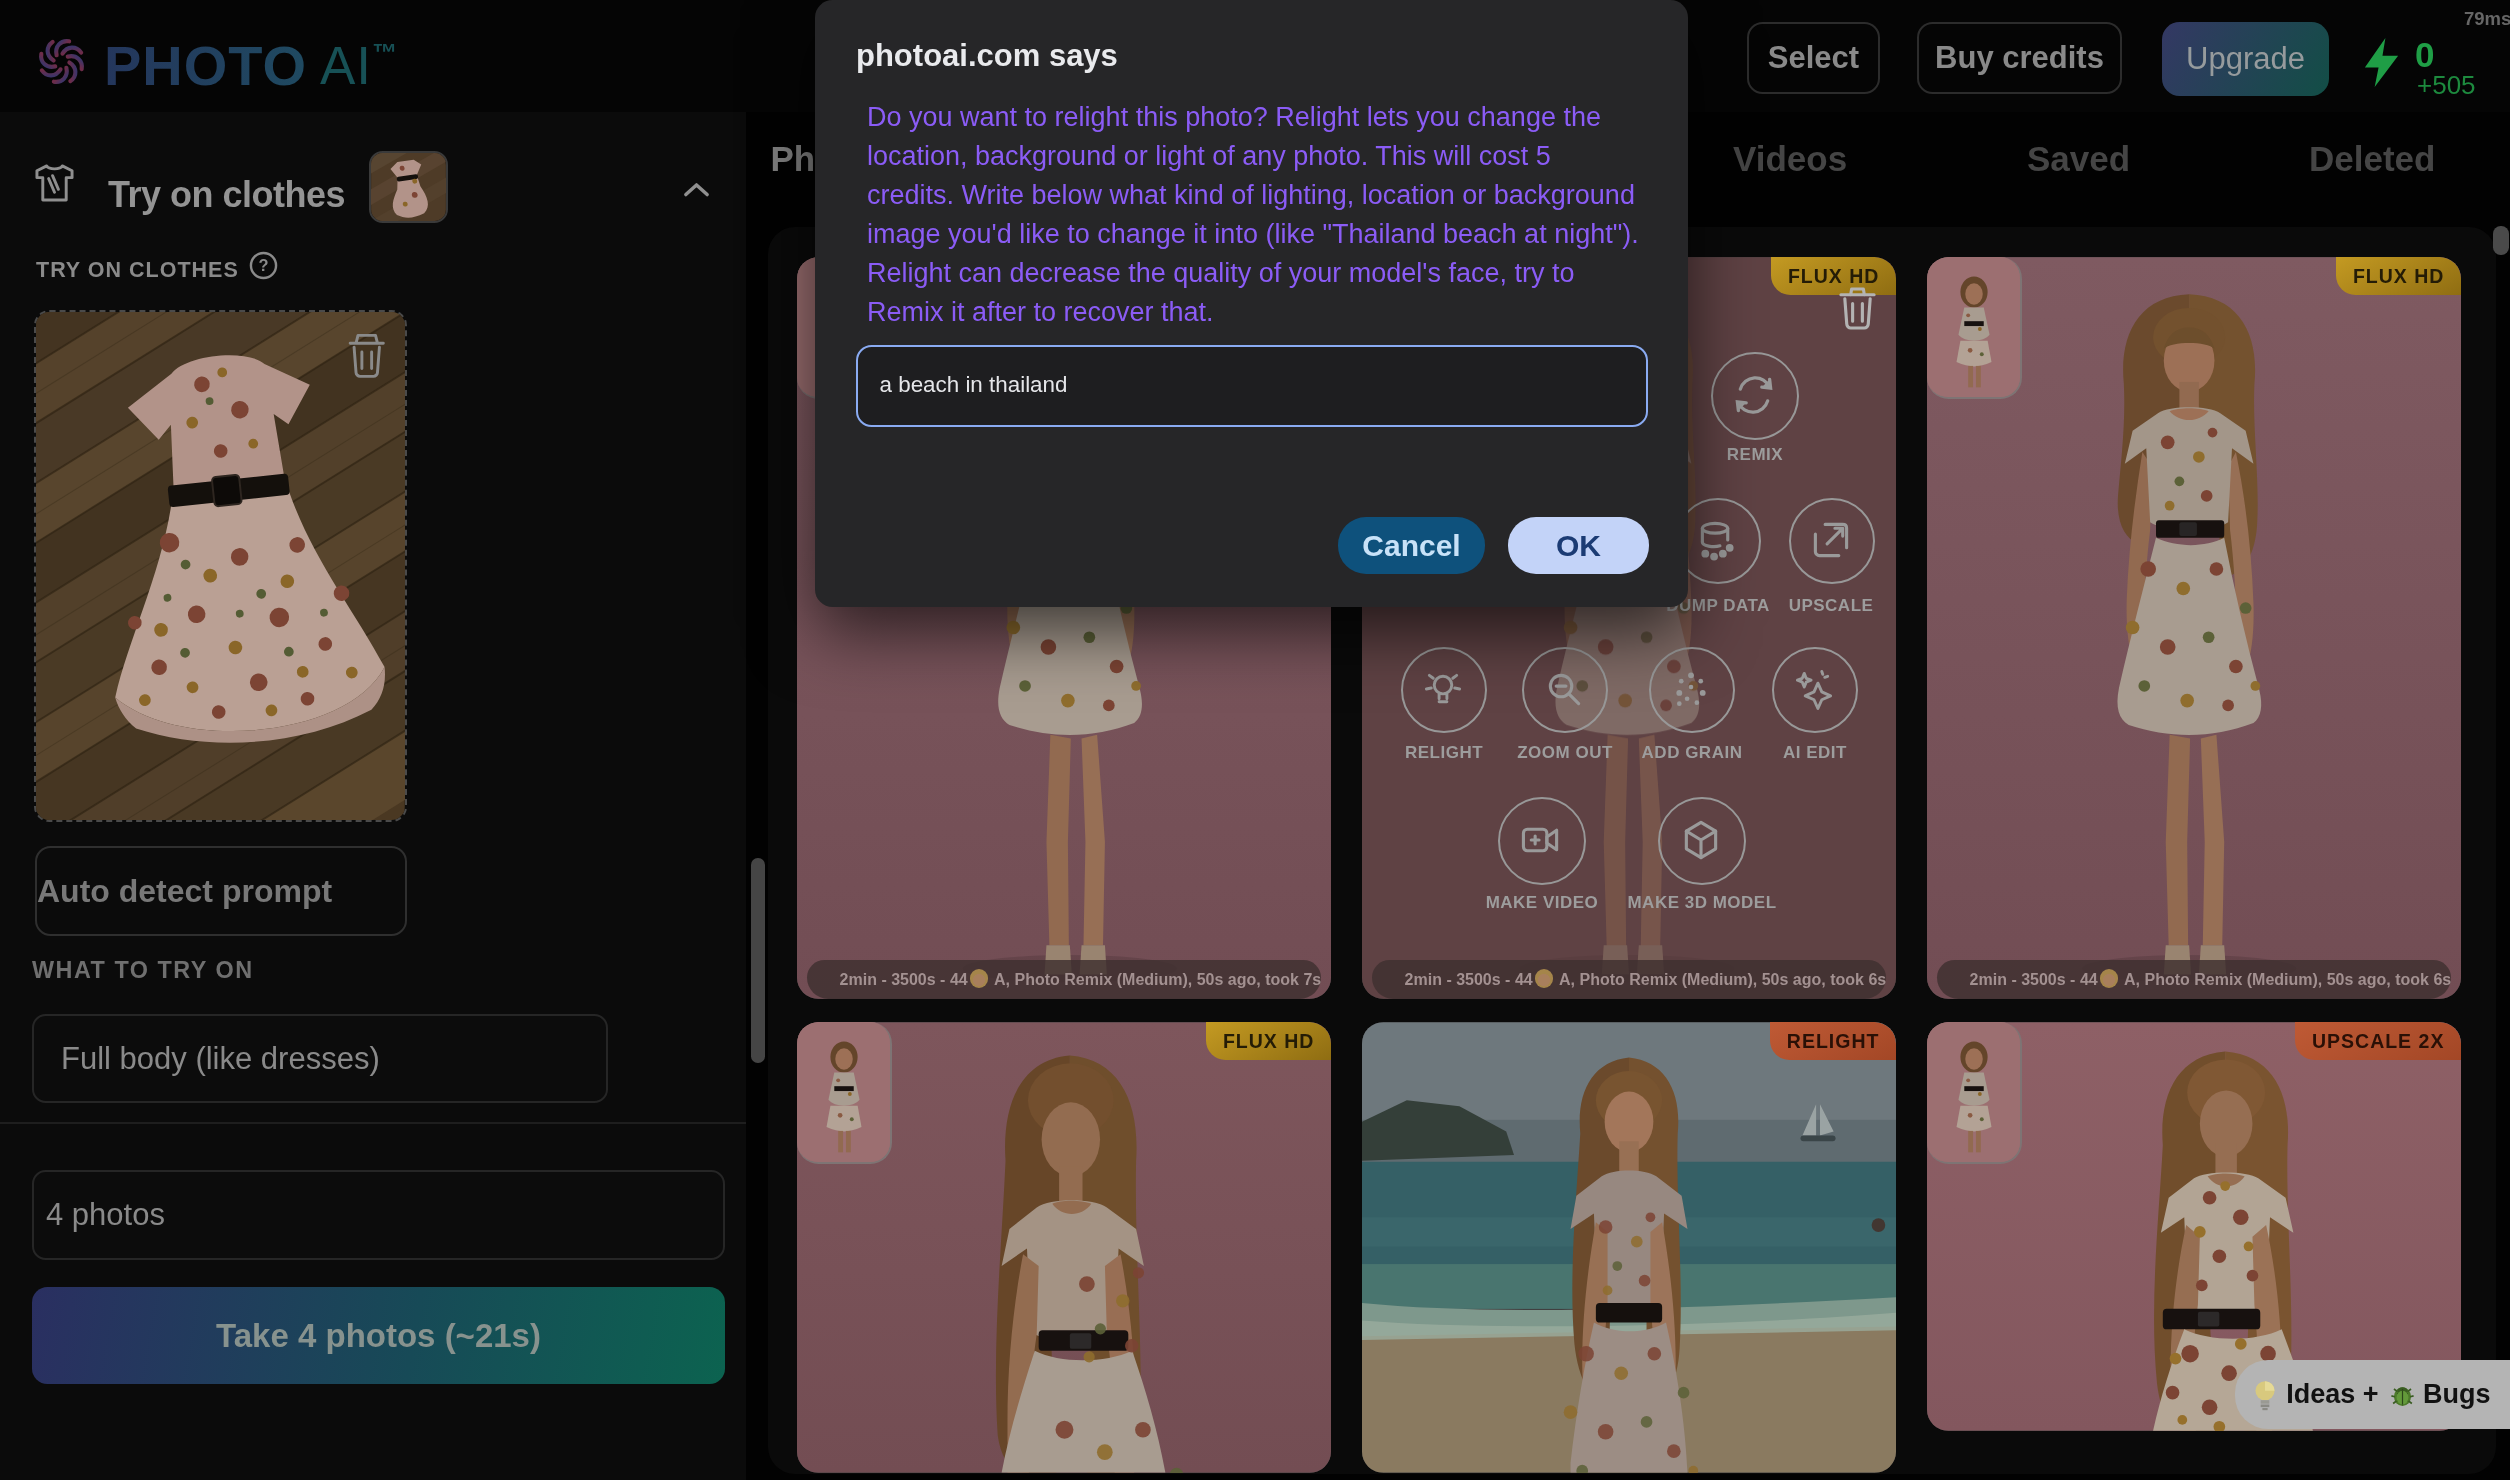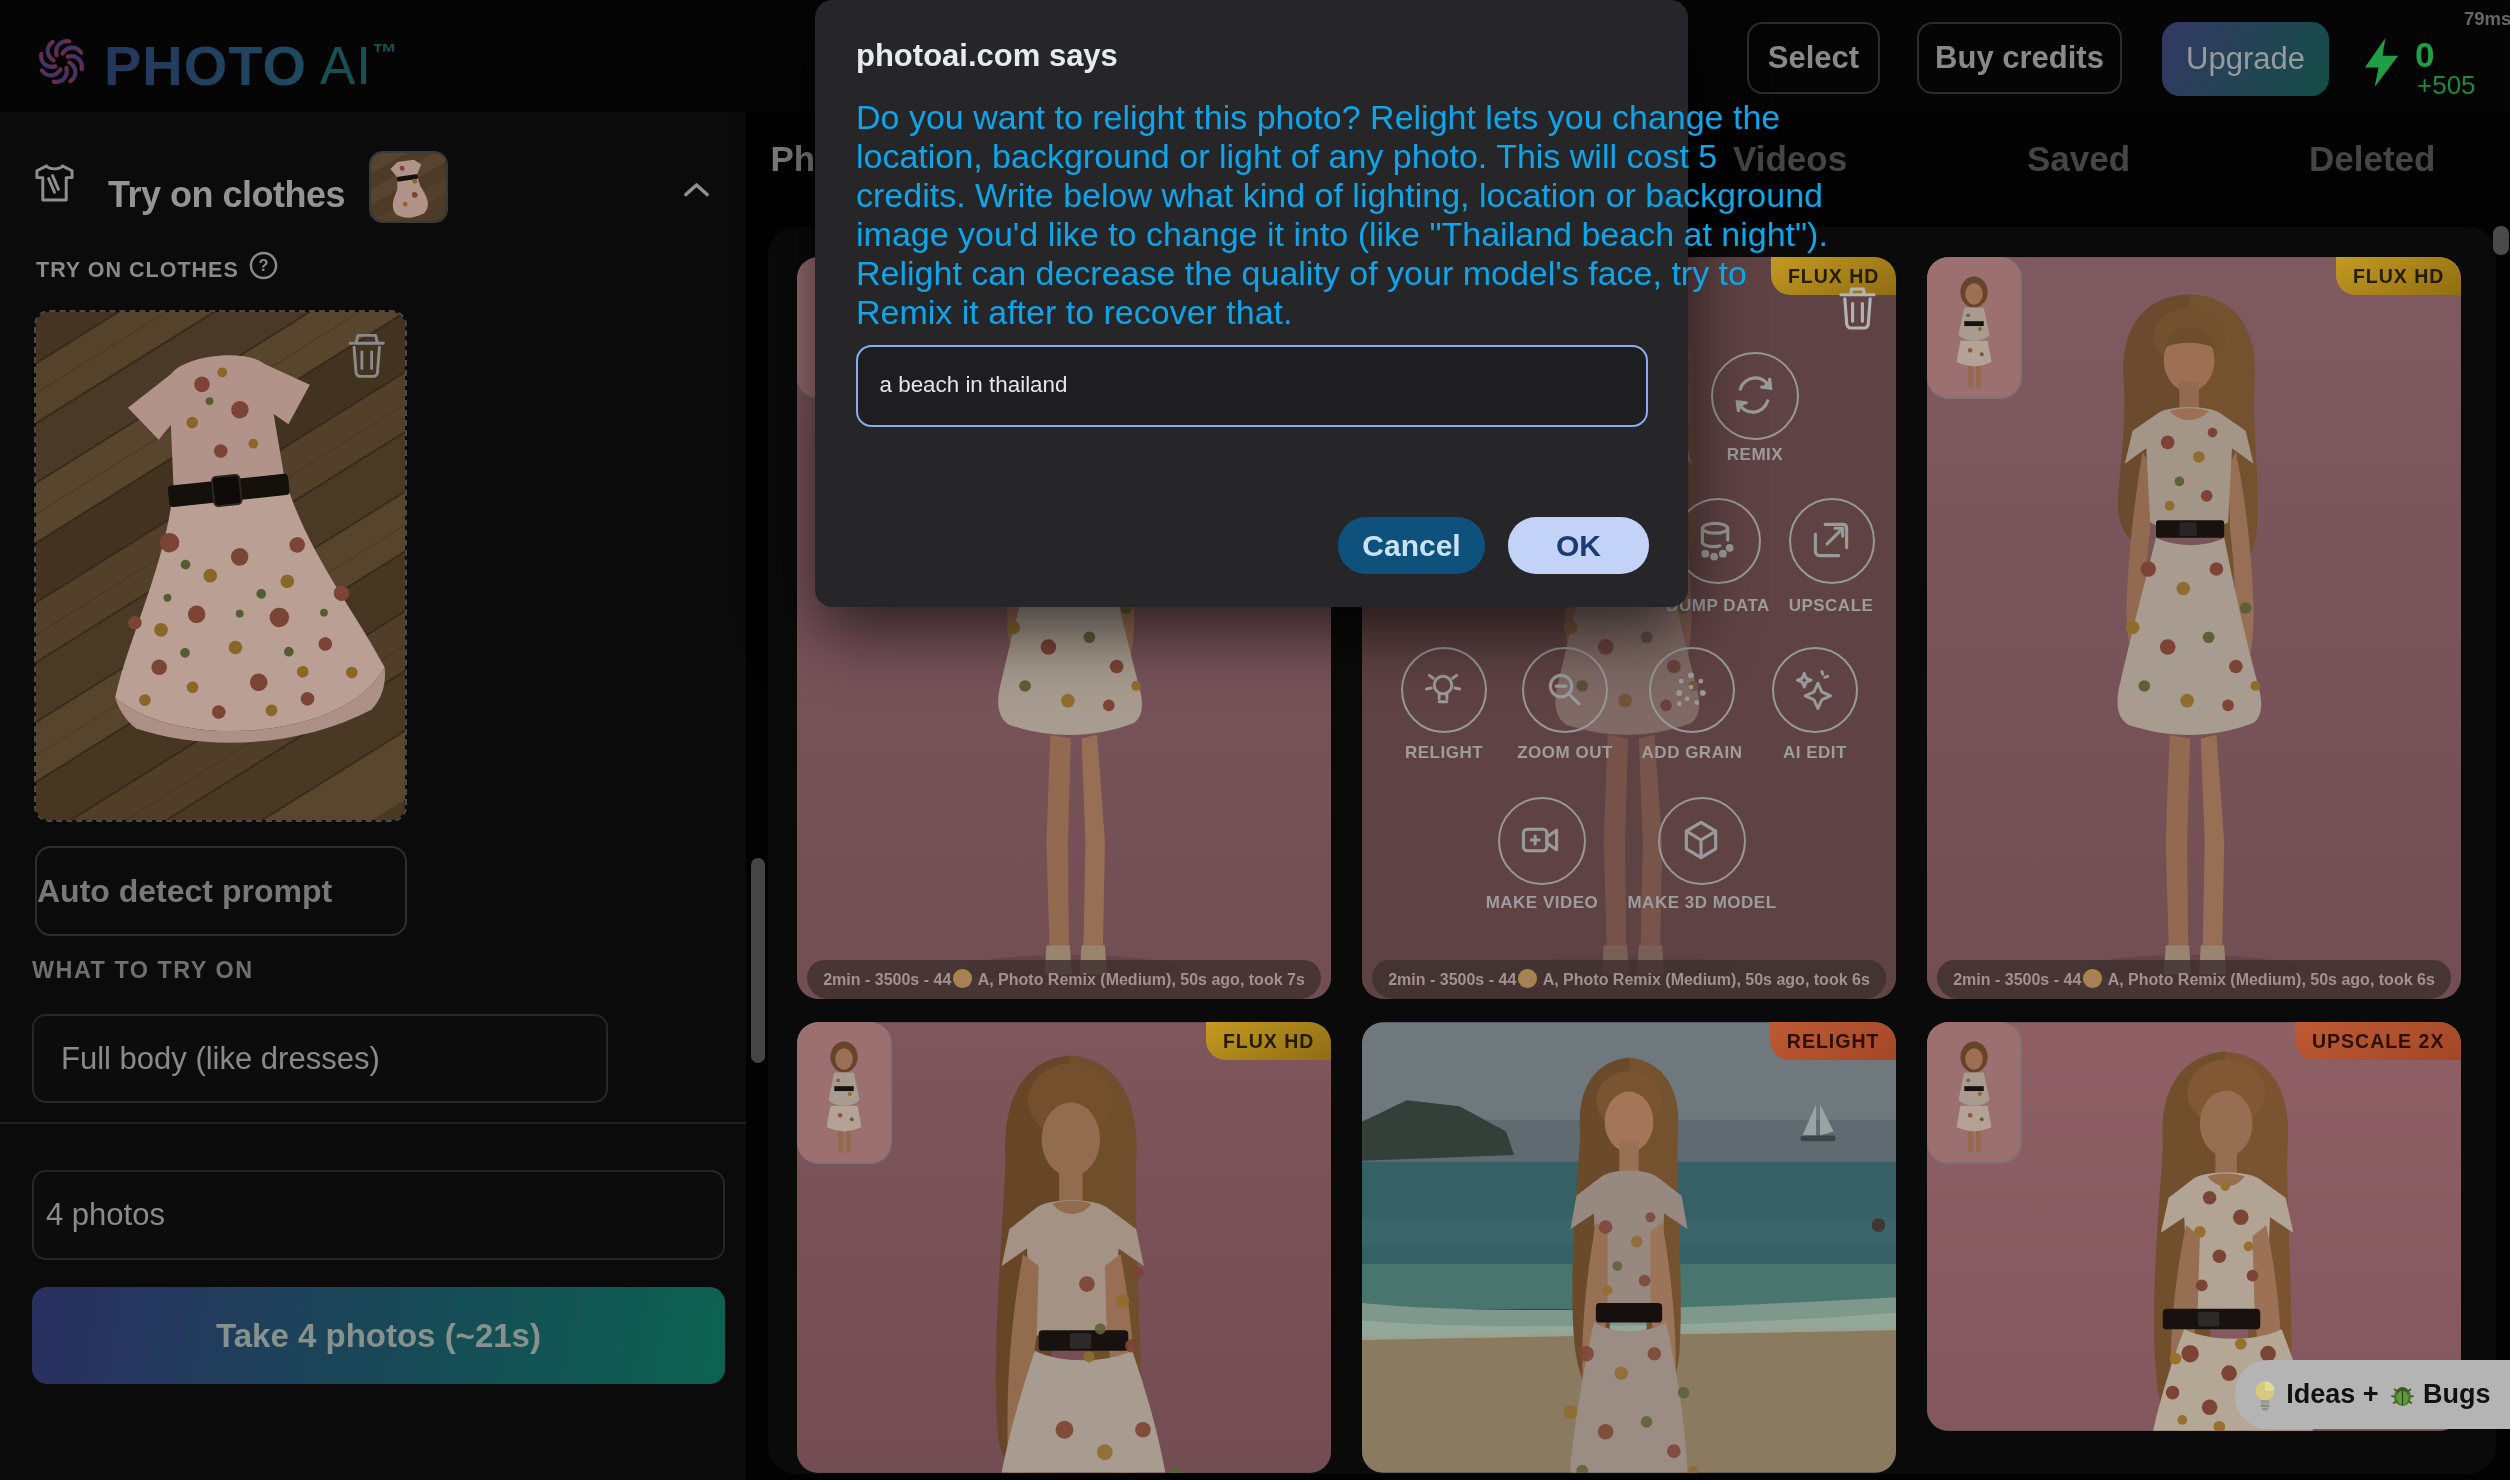--- a/index.html
+++ b/index.html
@@ -8,29 +8,29 @@
 .abs{position:absolute}
 #topbar{position:absolute;left:0;top:0;width:2510px;height:112px;background:#050505}
 #sidebar{position:absolute;left:0;top:112px;width:746px;height:1368px;background:#0b0b0b}
 #main{position:absolute;left:746px;top:112px;width:1764px;height:1368px;background:#020202}
 .panel{position:absolute;left:22.4px;top:115px;width:1728px;height:1247px;background:#0a0a0a;border-radius:27px}
 .card{position:absolute;border-radius:21.5px;overflow:hidden;background:#404040}
 .badge{position:absolute;top:0;right:0;height:38px;line-height:38px;padding:0 16.6px;font-weight:bold;font-size:19.5px;letter-spacing:1px;color:#241c06;border-radius:0 21.5px 0 19.5px}
 .badge.gold{background:linear-gradient(150deg,#c49a22,#8f6d12)}
 .badge.orange{background:linear-gradient(150deg,#bf5a35,#a34726);color:#2a1006}
 .thumb{position:absolute;left:0;top:0;width:95px;height:142px;border-radius:21.5px;overflow:hidden;border-right:2.9px solid #7e7474;border-bottom:2.9px solid #7e7474;background:#9c6f71}
-.meta{position:absolute;left:9.8px;right:9.8px;bottom:0;height:39px;background:rgba(62,48,48,.82);border-radius:17.6px 17.6px 21.5px 21.5px;color:#a39191;font-size:16px;font-weight:bold;line-height:39px;text-align:center;white-space:nowrap}
+.meta{position:absolute;left:9.8px;right:9.8px;bottom:0;height:39px;background:rgba(62,48,48,.82);border-radius:17.6px 17.6px 21.5px 21.5px;color:#a39191;font-size:16px;font-weight:bold;line-height:39px;text-align:right;white-space:nowrap}
 .circ{position:absolute;border:2.9px solid #989898;border-radius:50%}
 .clab{position:absolute;color:#9d9d9d;font-size:17px;font-weight:bold;letter-spacing:0.5px;white-space:nowrap;transform:translateX(-50%)}
 .tab{position:absolute;top:27px;font-size:35px;font-weight:bold;color:#454545;white-space:nowrap}
 .inp{position:absolute;border:2px solid #262626;border-radius:13.7px;background:#0c0c0c;color:#8a8a8a;font-size:31px}
 .lab{position:absolute;font-size:23.4px;font-weight:bold;color:#6f6f6f;letter-spacing:1.5px;white-space:nowrap}
 #dialog{position:absolute;left:815px;top:0px;width:873px;height:607px;background:#262628;border-radius:17.6px;box-shadow:0 23.4px 68px rgba(0,0,0,.65);z-index:50}
 #dialog .title{position:absolute;left:41px;top:38px;font-size:31px;font-weight:bold;color:#e9eaed}
-#dialog .body{position:absolute;left:41px;top:98px;font-size:34px;line-height:39px;color:#0ea5e9;white-space:nowrap}
+#dialog .body{position:absolute;left:52px;top:98px;font-size:27px;line-height:39px;color:#8b5cf6;white-space:nowrap}
 #dialog .in{position:absolute;left:41px;top:345px;width:792px;height:82px;border:2.9px solid #8aabf2;border-radius:15.6px;background:#1e1e20;color:#e5e6e9;font-size:22.4px;line-height:76px;padding-left:21.5px}
 .btn{position:absolute;height:57px;border-radius:28px;font-size:30px;font-weight:bold;text-align:center;line-height:57px}
 #ideas{position:absolute;right:0;top:1360px;height:69px;background:#b4b4b4;border-radius:33px 0 0 33px;color:#111;font-size:27px;font-weight:bold;z-index:40;white-space:nowrap;display:flex;align-items:center;padding:0 19.5px 0 17.6px}
 .emo{display:inline-block;width:18.5px;height:18.5px;border-radius:50%;background:radial-gradient(circle at 50% 58%,#a87f5c 0 42%,#a5854a 43% 100%);vertical-align:-2.9px;margin:0 2px}
 </style>
 </head>
 <body>
 <div id="topbar">
   <svg class="abs" style="left:32px;top:32px" width="59" height="59" viewBox="0 0 60 60">
     <defs>

